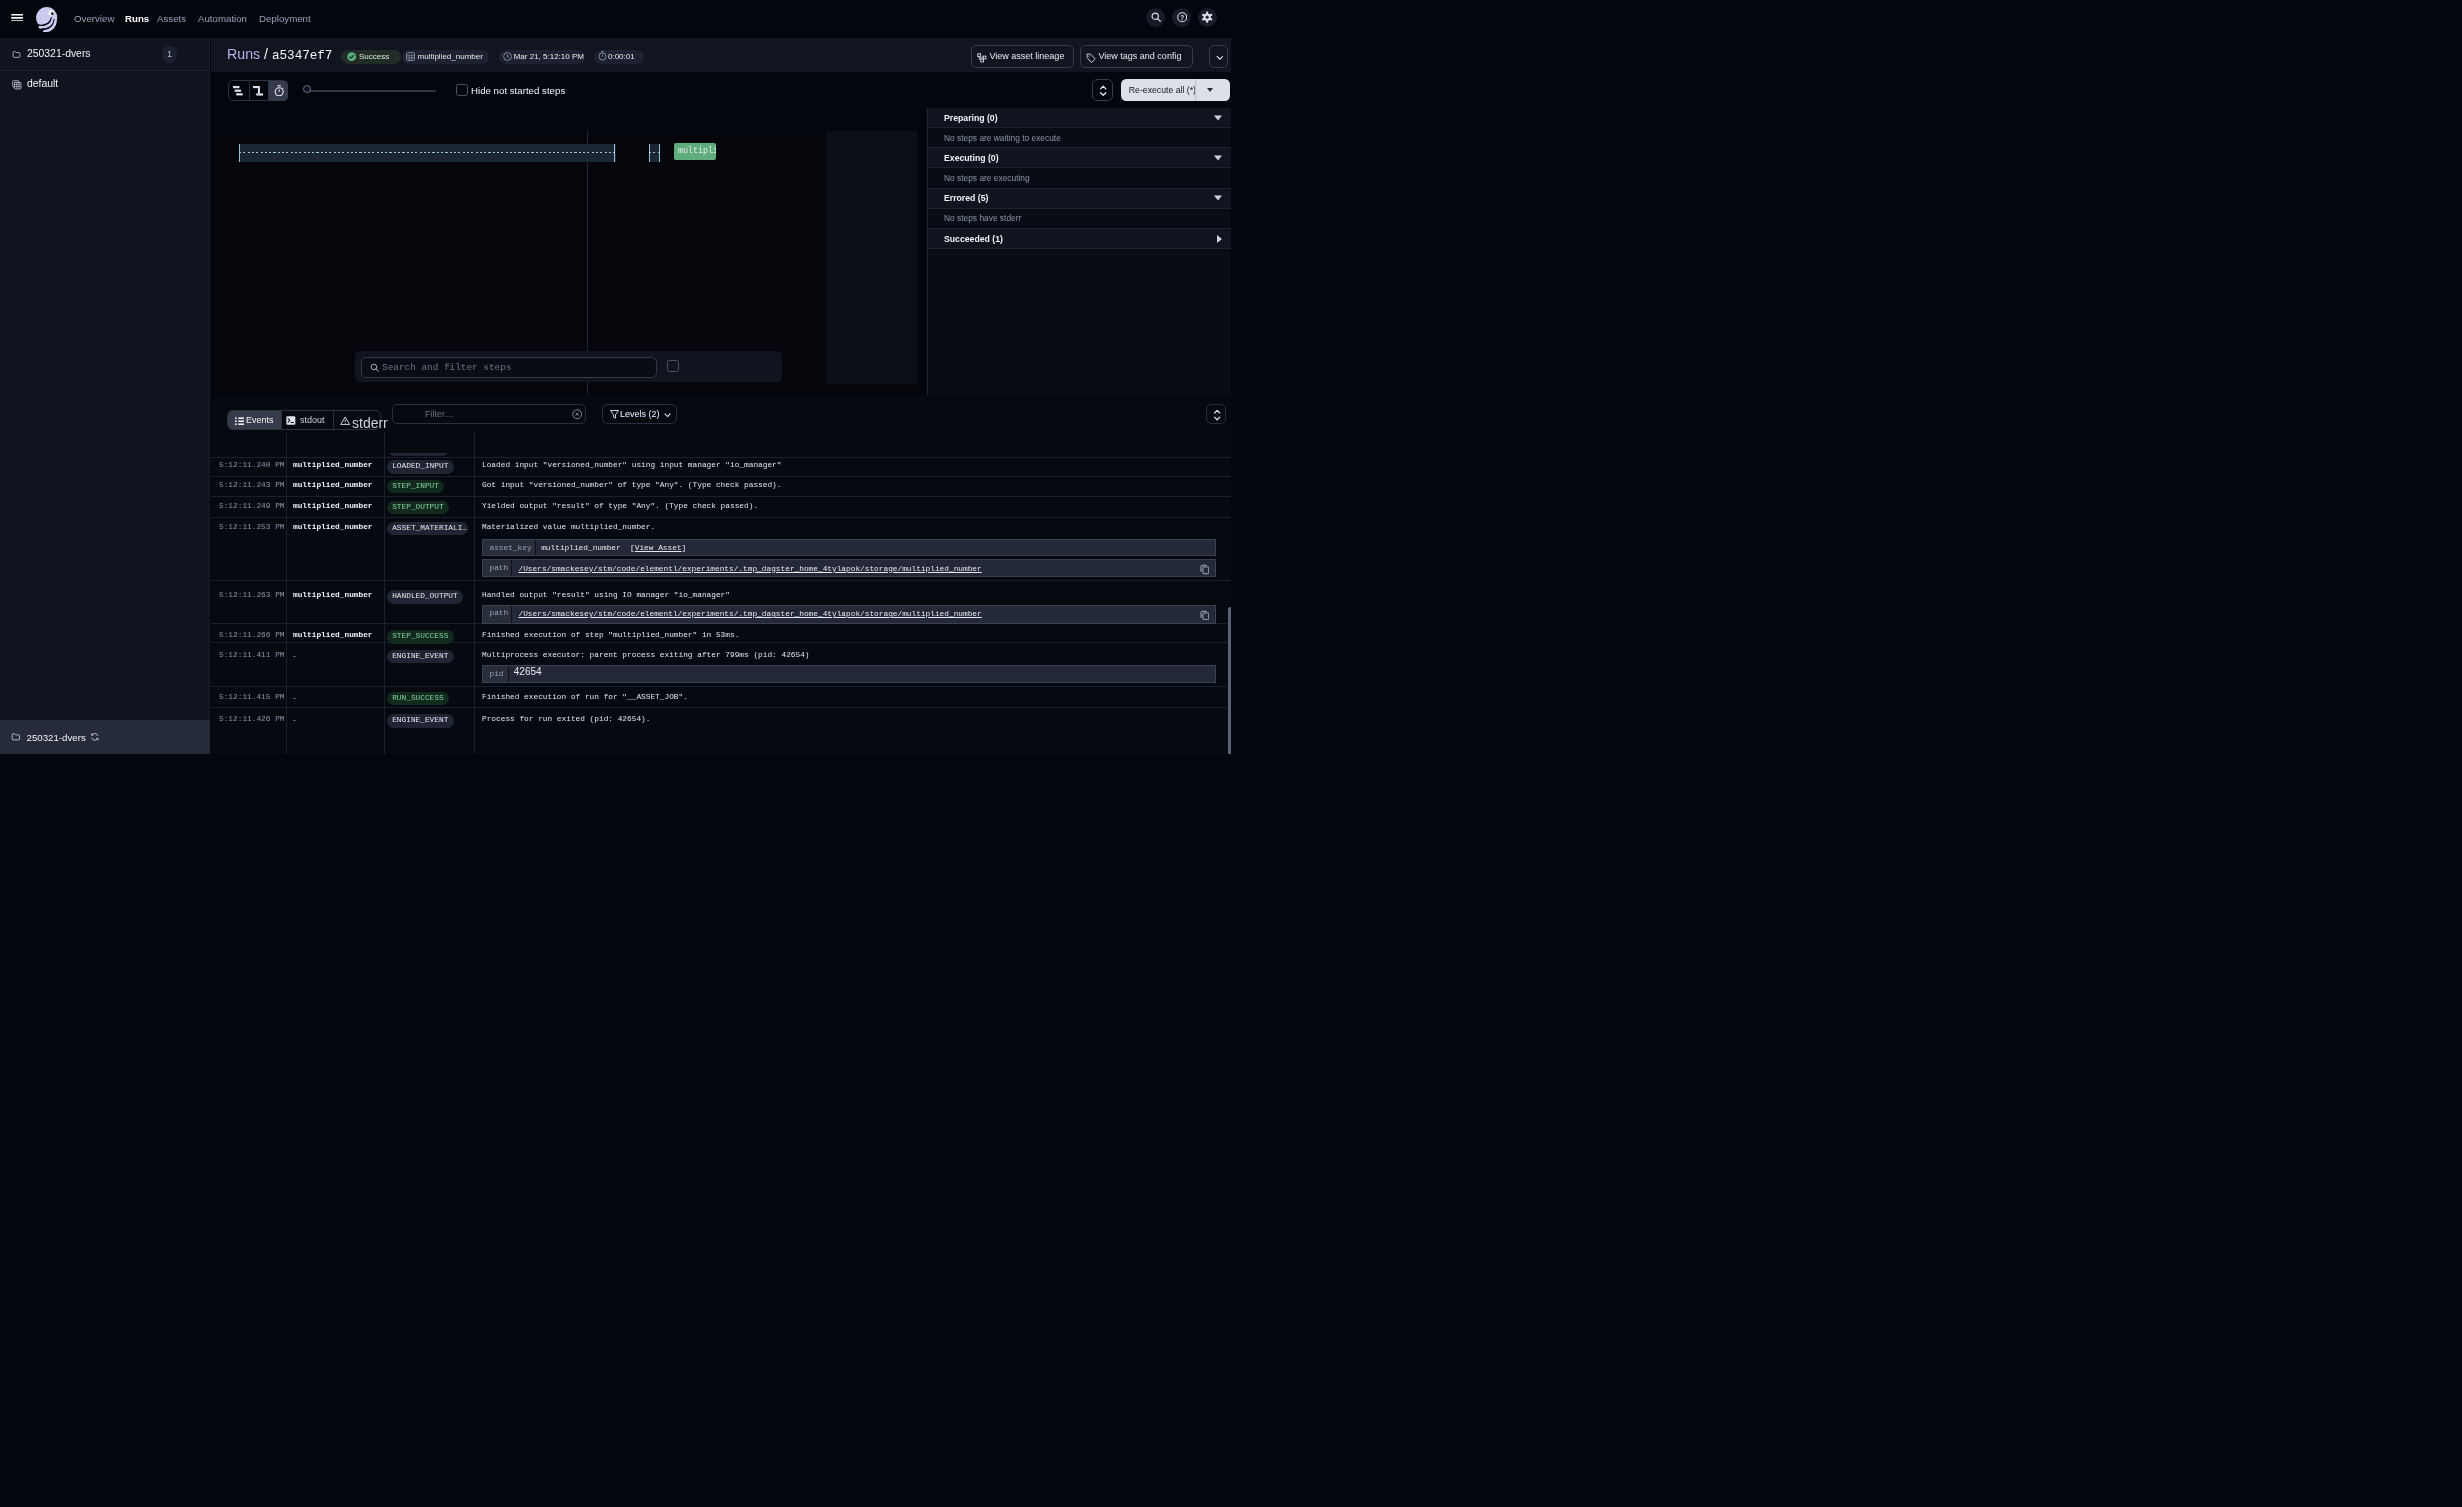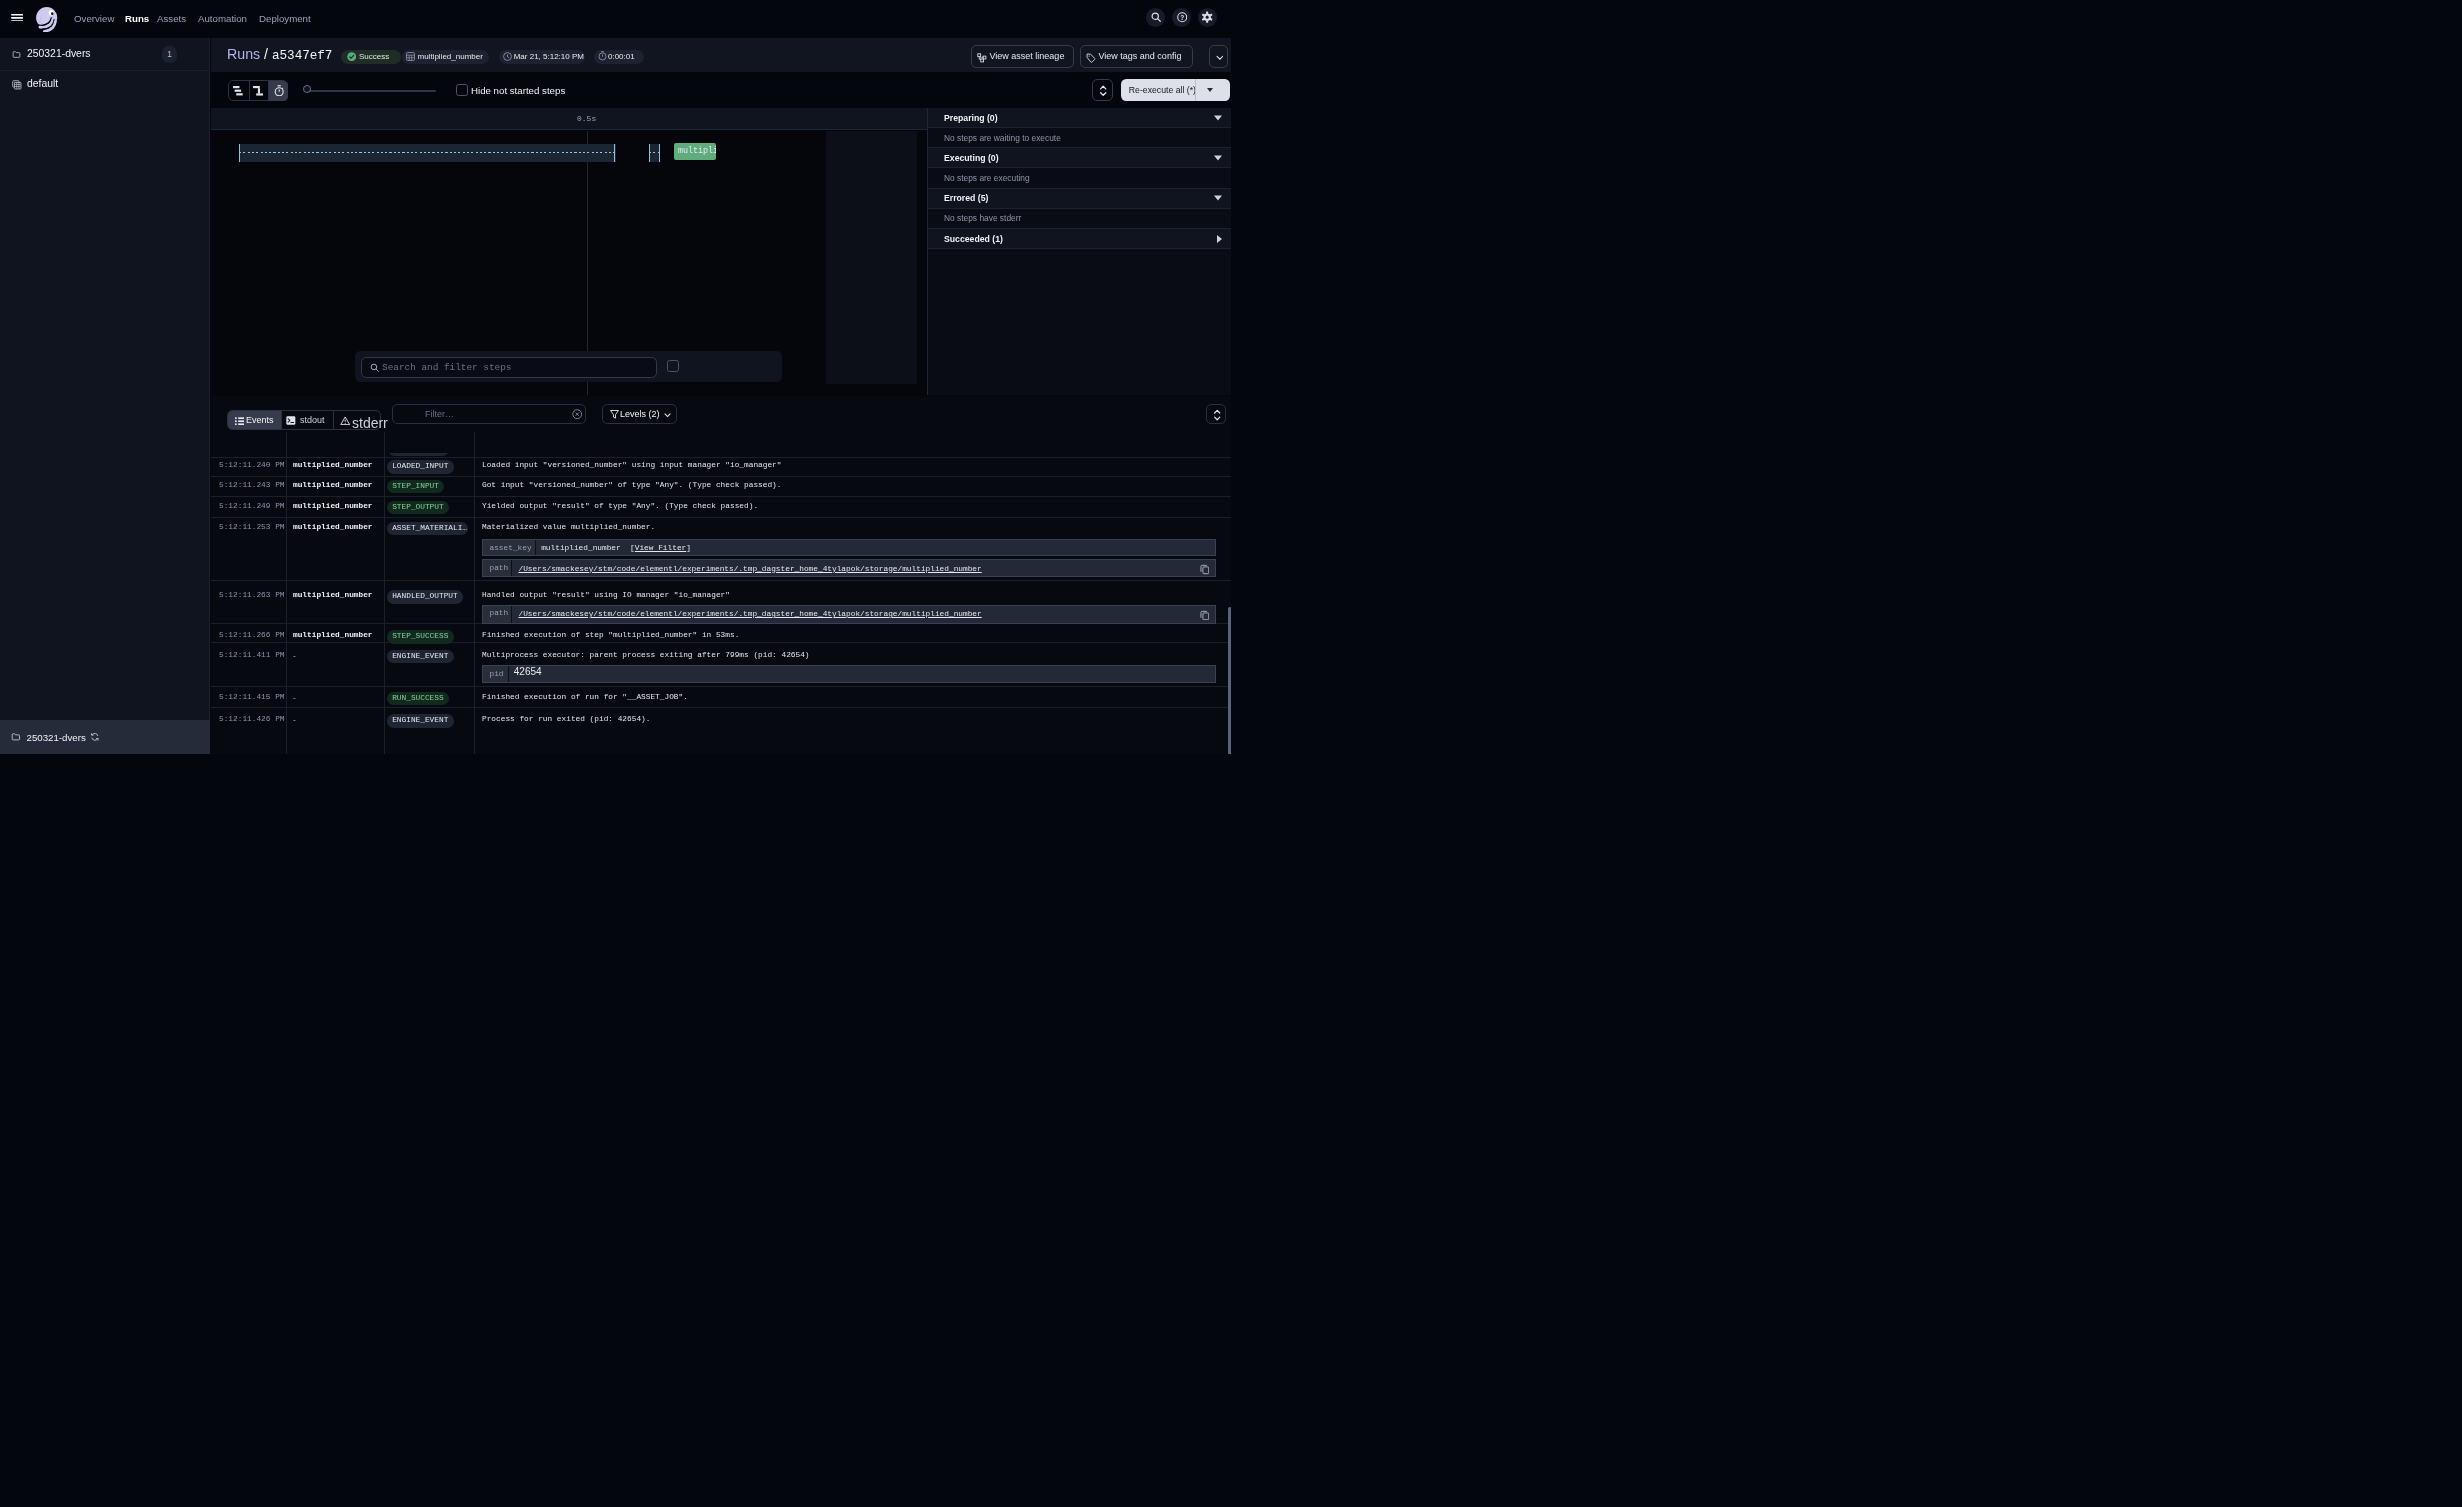--- a/index.html
+++ b/index.html
@@ -248,23 +248,20 @@
         <path d="M2.5 12 L6.5 16 L10.5 12" fill="none" stroke="#e2e5ee" stroke-width="2" stroke-linecap="round" stroke-linejoin="round"></path>
       </svg>
     </div>
 
     <div class="abs" style="left:910px;top:7.4px;width:109px;height:22px;background:#dde0e9;border-radius:5.2px;">
       <span class="abs" style="left:7.8px;top:5.5px;font-size:8.7px;color:#141824;">Re-execute all (*)</span>
       <div class="abs" style="left:74px;top:0;width:0.6px;height:22px;background:#b9bdc9;"></div>
       <div class="abs" style="left:86px;top:9px;width:0;height:0;border-left:3.6px solid transparent;border-right:3.6px solid transparent;border-top:4.2px solid #252a38;"></div>
     </div>
   </div>
-  <div id="tlhead">
-    <span class="mono abs" style="left:366px;top:5.8px;font-size:8px;color:#9aa3b5;">0.5s</span>
-  </div>
   <div id="gantt">
 
     <div class="abs" style="left:615px;top:0;width:91px;height:253px;background:#0c0f18;"></div>
 
     <div class="abs" style="left:376px;top:0;width:0.6px;height:264px;background:#222733;"></div>
 
     <div class="abs" style="left:27.5px;top:12.6px;width:377px;height:18px;background:#1c2532;"></div>
     <div class="abs" style="left:27.5px;top:21px;width:377px;height:0.8px;background:repeating-linear-gradient(90deg,#9fc8de 0 2.1px,transparent 2.1px 4.3px);"></div>
     <div class="abs" style="left:27.5px;top:12.6px;width:1px;height:18px;background:#8ec4db;"></div>
     <div class="abs" style="left:403px;top:12.6px;width:1px;height:18px;background:#8ec4db;"></div>
@@ -398,21 +395,21 @@
         <span class="pw" style="top:3.6px;"><span class="epill green">STEP_OUTPUT</span></span>
         <span class="info" style="top:4.5px;">Yielded output "result" of type "Any". (Type check passed).</span>
       </div>
       <div class="row" style="top:86px;height:63px;">
         <span class="ts" style="top:4.5px;">5:12:11.253 PM</span>
         <span class="op" style="top:4.5px;">multiplied_number</span>
         <span class="pw" style="top:3.6px;"><span class="epill gray" style="width:81px;">ASSET_MATERIALI…</span></span>
         <span class="info" style="top:4.5px;">Materialized value multiplied_number.</span>
         <div class="mt" style="top:21px;height:17px;">
           <div class="mtl" style="width:53px;">asset_key</div>
-          <div class="mtv">multiplied_number&nbsp;&nbsp;[<span class="link">View Filter</span>]</div>
+          <div class="mtv">multiplied_number&nbsp;&nbsp;[<span class="link">View Asset</span>]</div>
         </div>
         <div class="mt" style="top:41px;height:18px;">
           <div class="mtl" style="width:29px;">path</div>
           <div class="mtv" style="padding-left:6.5px;padding-top:4.5px;"><span class="link">/Users/smackesey/stm/code/elementl/experiments/.tmp_dagster_home_4tylapok/storage/multiplied_number</span>
             <svg class="abs" style="right:5.8px;top:4.2px" width="9.7" height="10.4" viewBox="0 0 15 16">
               <rect x="4.5" y="4.5" width="9" height="10.5" rx="1.5" fill="none" stroke="#a8afc0" stroke-width="1.5"></rect>
               <path d="M10.5 2 H3.2 A1.7 1.7 0 0 0 1.5 3.7 V12" fill="none" stroke="#a8afc0" stroke-width="1.5"></path>
             </svg>
           </div>
         </div>

